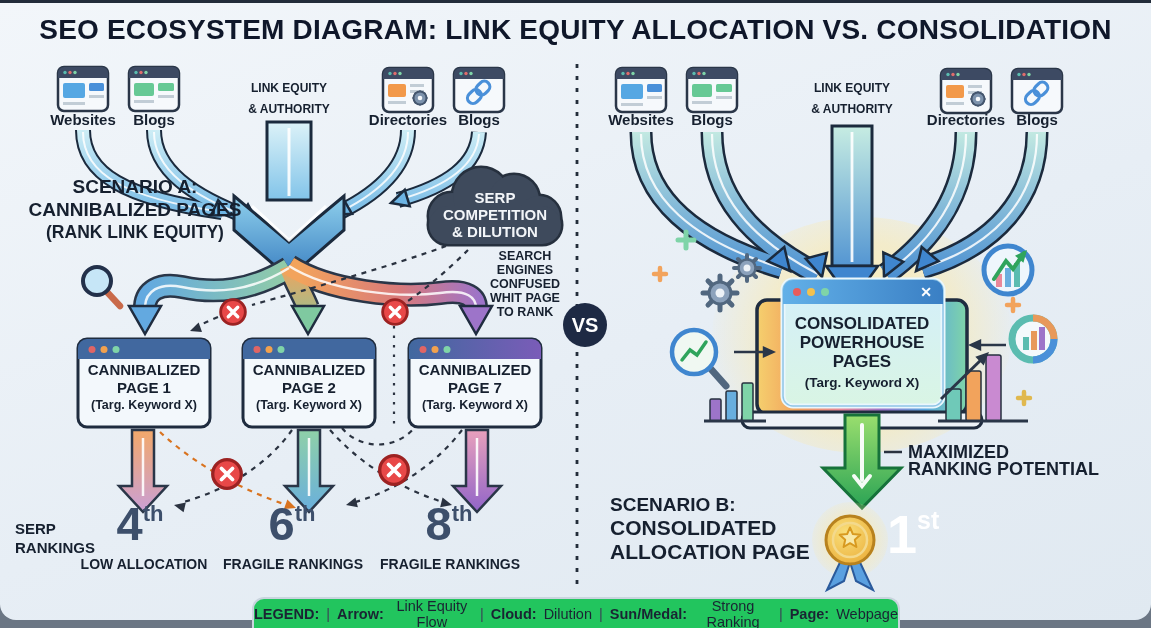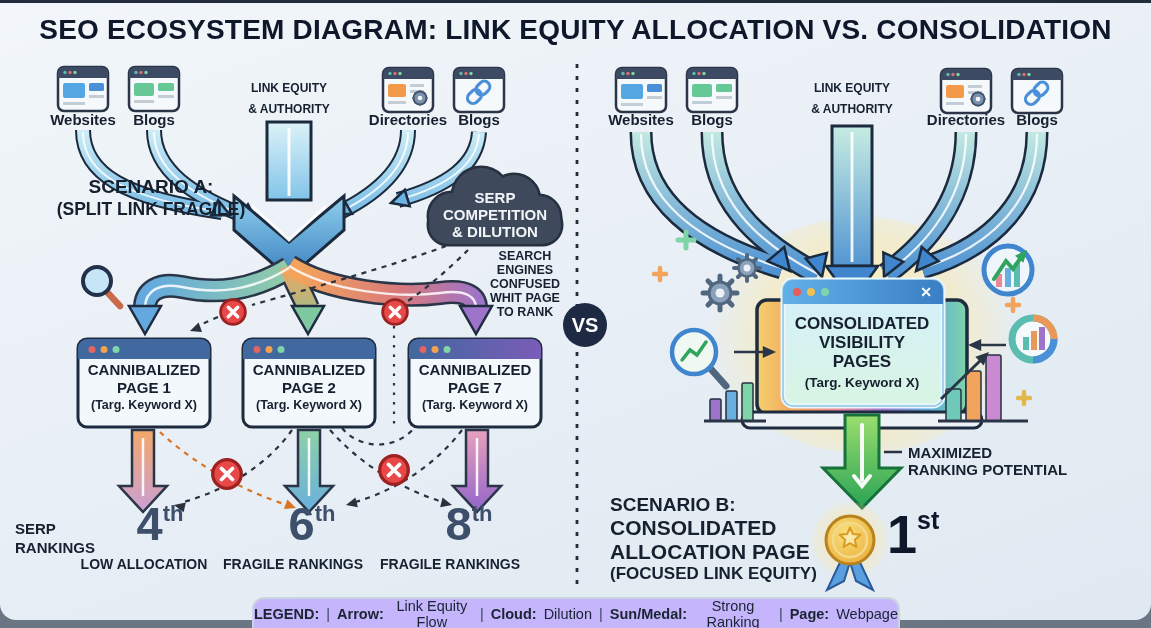--- a/index.html
+++ b/index.html
@@ -12,38 +12,38 @@
   .cx{transform:translateX(-50%);text-align:center;}
   .title{left:0;right:0;top:14px;text-align:center;font-size:28px;letter-spacing:.2px;color:#0f172a;font-weight:700;}
   .srclab{font-size:15px;}
   .hub{font-size:12px;line-height:21px;}
   .scnA{font-size:19px;line-height:23px;}
   .scnA .sm{font-size:17.5px;}
   .cloudtxt{color:#f2f5f8;font-size:15px;line-height:17px;}
   .conf{font-size:12.5px;line-height:14px;}
   .pagetxt{font-size:15px;line-height:17.5px;}
   .pagetxt .sub{font-size:12.5px;font-weight:700;margin-top:1px;}
-  .ranknum{color:#3d4f6b;margin-left:20px;}
+  .ranknum{color:#3d4f6b;}
   .ranknum .n{font-size:47px;}
   .ranknum .s{font-size:22px;vertical-align:19px;}
   .cap{font-size:14px;}
   .serp{font-size:15px;line-height:19px;}
   .constxt{font-size:17px;line-height:19px;}
   .constxt .sub{font-size:13.5px;margin-top:2px;}
-  .maxi{font-size:15px;line-height:17px;}
+  .maxi{font-size:18px;line-height:17px;}
   .scnB1{font-size:19px;}
   .scnB2{font-size:21px;}
   .scnB4{font-size:17px;}
-  .first{color:#0f172a;}
+  .first{color:#ffffff;}
   .first .n{font-size:54px;}
   .first .s{font-size:25px;vertical-align:24px;}
   .rrank{font-size:15px;line-height:18px;}
   .vs{color:#ffffff;font-size:20px;}
   .closex{color:#ffffff;font-size:14px;font-weight:700;}
-  .legend{position:absolute;left:252px;top:597px;width:648px;height:31px;background:#c4b5fd;
+  .legend{position:absolute;left:252px;top:597px;width:648px;height:31px;background:#22c55e;
           border:2px solid #c9d4de;border-bottom:none;border-radius:12px 12px 0 0;box-sizing:border-box;
           display:flex;align-items:center;justify-content:center;gap:7px;font-size:14.5px;color:#1a2433;}
   .lg-term{font-weight:700;}
   .lg-desc{font-weight:400;text-align:center;}
   .lg-sep{font-weight:400;color:#3a4555;}
 </style>
 </head>
 <body>
 
 <div class="stage">
@@ -452,23 +452,24 @@
   <div class="t cx srclab" style="left:641px;top:111px">Websites</div>
   <div class="t cx srclab" style="left:712px;top:111px">Blogs</div>
   <div class="t cx srclab" style="left:966px;top:111px">Directories</div>
   <div class="t cx srclab" style="left:1037px;top:111px">Blogs</div>
 
   <div class="t cx hub" style="left:852px;top:78px">
     <div>LINK EQUITY</div>
     <div>&amp; AUTHORITY</div>
   </div>
 
-  <div class="t cx scnA" style="left:151px;top:175px">
+  <div class="t cx scnA" style="left:135px;top:175px">
     <div>SCENARIO A:</div>
-    <div class="sm">(SPLIT LINK FRAGILE)</div>
+    <div>CANNIBALIZED PAGES</div>
+    <div class="sm">(RANK LINK EQUITY)</div>
   </div>
 
   <div class="t cx cloudtxt" style="left:495px;top:189px">
     <div>SERP</div>
     <div>COMPETITION</div>
     <div>&amp; DILUTION</div>
   </div>
 
   <div class="t cx conf" style="left:525px;top:249px">
     <div>SEARCH</div>
@@ -511,36 +512,35 @@
   </div>
   <div class="t cx cap" style="left:293px;top:556px">FRAGILE RANKINGS</div>
 
   <div class="t cx ranknum" style="left:449px;top:497px">
     <span class="n">8</span><span class="s">th</span>
   </div>
   <div class="t cx cap" style="left:450px;top:556px">FRAGILE RANKINGS</div>
 
   <div class="t cx constxt" style="left:862px;top:314px">
     <div>CONSOLIDATED</div>
-    <div>VISIBILITY</div>
+    <div>POWERHOUSE</div>
     <div>PAGES</div>
     <div class="sub">(Targ. Keyword X)</div>
   </div>
   <div class="t cx closex" style="left:926px;top:284px">✕</div>
 
   <div class="t maxi" style="left:908px;top:444px">
     <div>MAXIMIZED</div>
     <div>RANKING POTENTIAL</div>
   </div>
 
   <div class="t" style="left:610px;top:494px">
     <div class="scnB1">SCENARIO B:</div>
     <div class="scnB2">CONSOLIDATED</div>
     <div class="scnB2">ALLOCATION PAGE</div>
-    <div class="scnB4">(FOCUSED LINK EQUITY)</div>
   </div>
 
   <div class="t first" style="left:887px;top:503px">
     <span class="n">1</span><span class="s">st</span>
   </div>
 
   <div class="legend">
     <span class="lg-term">LEGEND:</span>
     <span class="lg-sep">|</span>
     <span class="lg-term">Arrow:</span>

